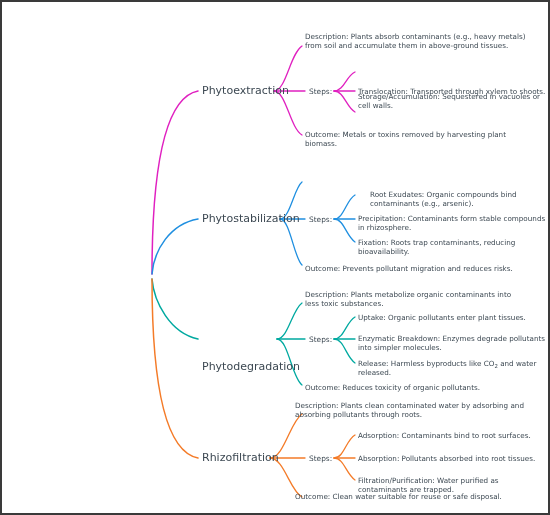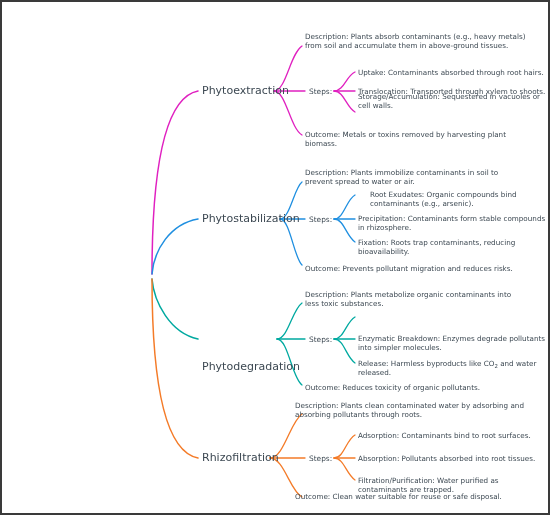--- a/index.html
+++ b/index.html
@@ -105,44 +105,43 @@
     </g>
   </svg>
 
 
   <div class="node branch-node" style="left:200px; top:82px;">Phytoextraction</div>
 
   <div class="node leaf-node" style="left:303px; top:30px; width:224px;">Description: Plants absorb contaminants (e.g., heavy metals) from soil and accumulate them in above-ground tissues.</div>
 
   <div class="node steps-node" style="left:307px; top:85px;">Steps:</div>
 
-  <div class="node leaf-node" style="left:356px; top:66px; width:190px;">Uptake: Contaminants absorbed through root hairs.</div>
   <div class="node leaf-node" style="left:356px; top:85px; width:195px;">Translocation: Transported through xylem to shoots.</div>
   <div class="node leaf-node" style="left:356px; top:90px; width:186px;">Storage/Accumulation: Sequestered in vacuoles or cell walls.</div>
 
   <div class="node leaf-node" style="left:303px; top:128px; width:215px;">Outcome: Metals or toxins removed by harvesting plant biomass.</div>
 
   <div class="node branch-node" style="left:200px; top:210px;">Phytostabilization</div>
 
-  <div class="node leaf-node" style="left:303px; top:166px; width:216px;">Description: Plants immobilize contaminants in soil to prevent spread to water or air.</div>
 
   <div class="node steps-node" style="left:307px; top:213px;">Steps:</div>
 
   <div class="node leaf-node" style="left:356px; top:188px; width:190px;margin-left:12px;">Root Exudates: Organic compounds bind contaminants (e.g., arsenic).</div>
   <div class="node leaf-node" style="left:356px; top:212px; width:190px;">Precipitation: Contaminants form stable compounds in rhizosphere.</div>
   <div class="node leaf-node" style="left:356px; top:236px; width:184px;">Fixation: Roots trap contaminants, reducing bioavailability.</div>
 
   <div class="node leaf-node" style="left:303px; top:262px; width:235px;">Outcome: Prevents pollutant migration and reduces risks.</div>
 
   <div class="node branch-node" style="left:200px; top:330px;margin-top:28px;">Phytodegradation</div>
 
   <div class="node leaf-node" style="left:303px; top:288px; width:214px;">Description: Plants metabolize organic contaminants into less toxic substances.</div>
 
   <div class="node steps-node" style="left:307px; top:333px;">Steps:</div>
 
+  <div class="node leaf-node" style="left:356px; top:311px; width:190px;">Uptake: Organic pollutants enter plant tissues.</div>
   <div class="node leaf-node" style="left:356px; top:332px; width:191px;">Enzymatic Breakdown: Enzymes degrade pollutants into simpler molecules.</div>
   <div class="node leaf-node" style="left:356px; top:357px; width:186px;"><span>Release: Harmless byproducts like CO<sub>2</sub> and water released.</span></div>
 
   <div class="node leaf-node" style="left:303px; top:381px; width:225px;">Outcome: Reduces toxicity of organic pollutants.</div>
 
   <div class="node branch-node" style="left:200px; top:449px;">Rhizofiltration</div>
 
   <div class="node leaf-node" style="left:293px; top:399px; width:230px;">Description: Plants clean contaminated water by adsorbing and absorbing pollutants through roots.</div>
 
   <div class="node steps-node" style="left:307px; top:452px;">Steps:</div>

